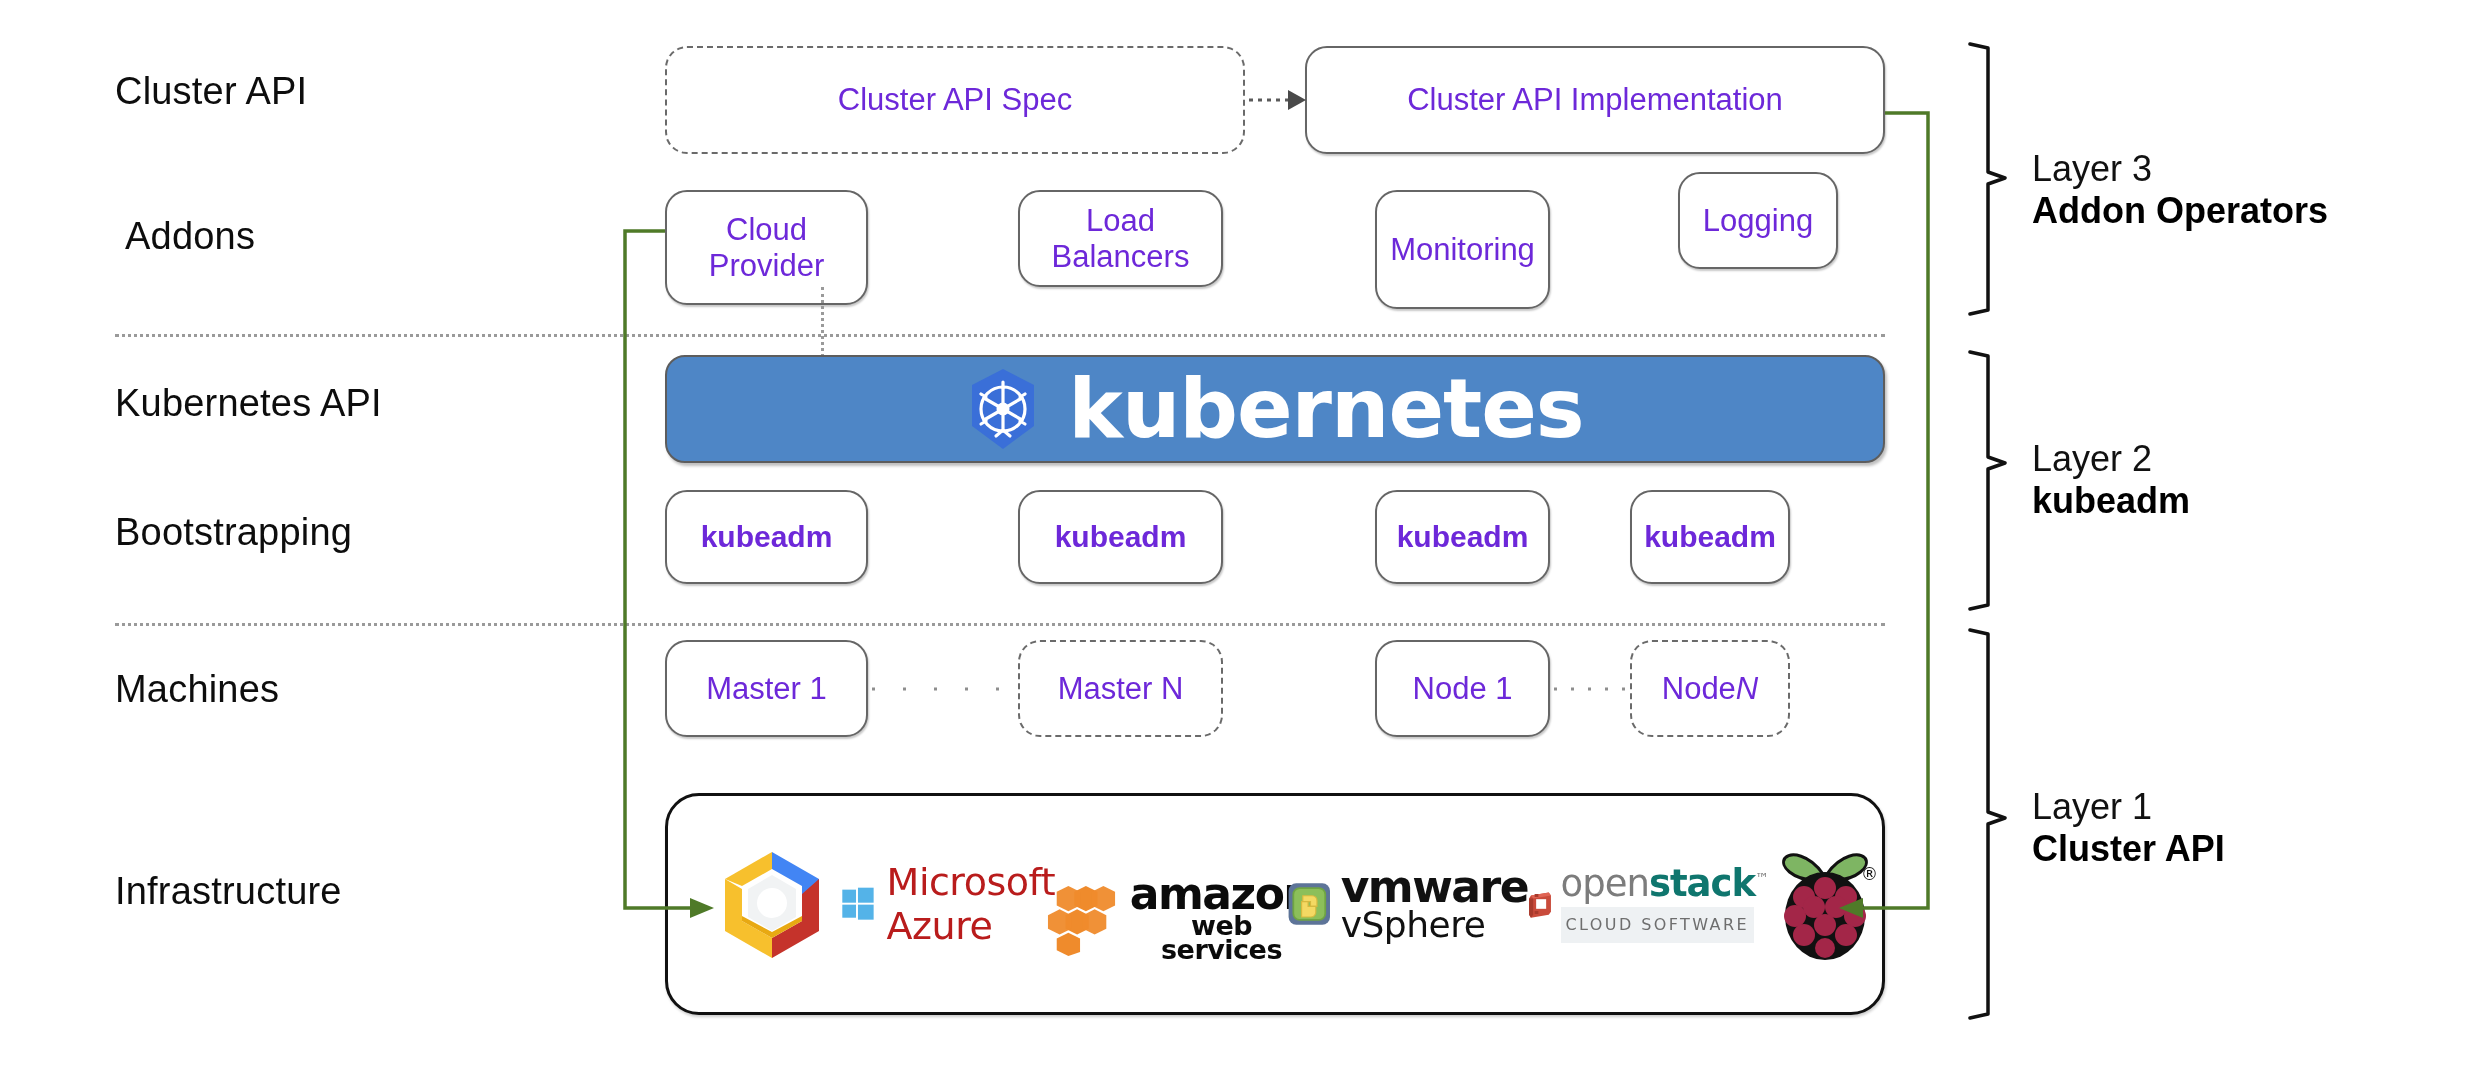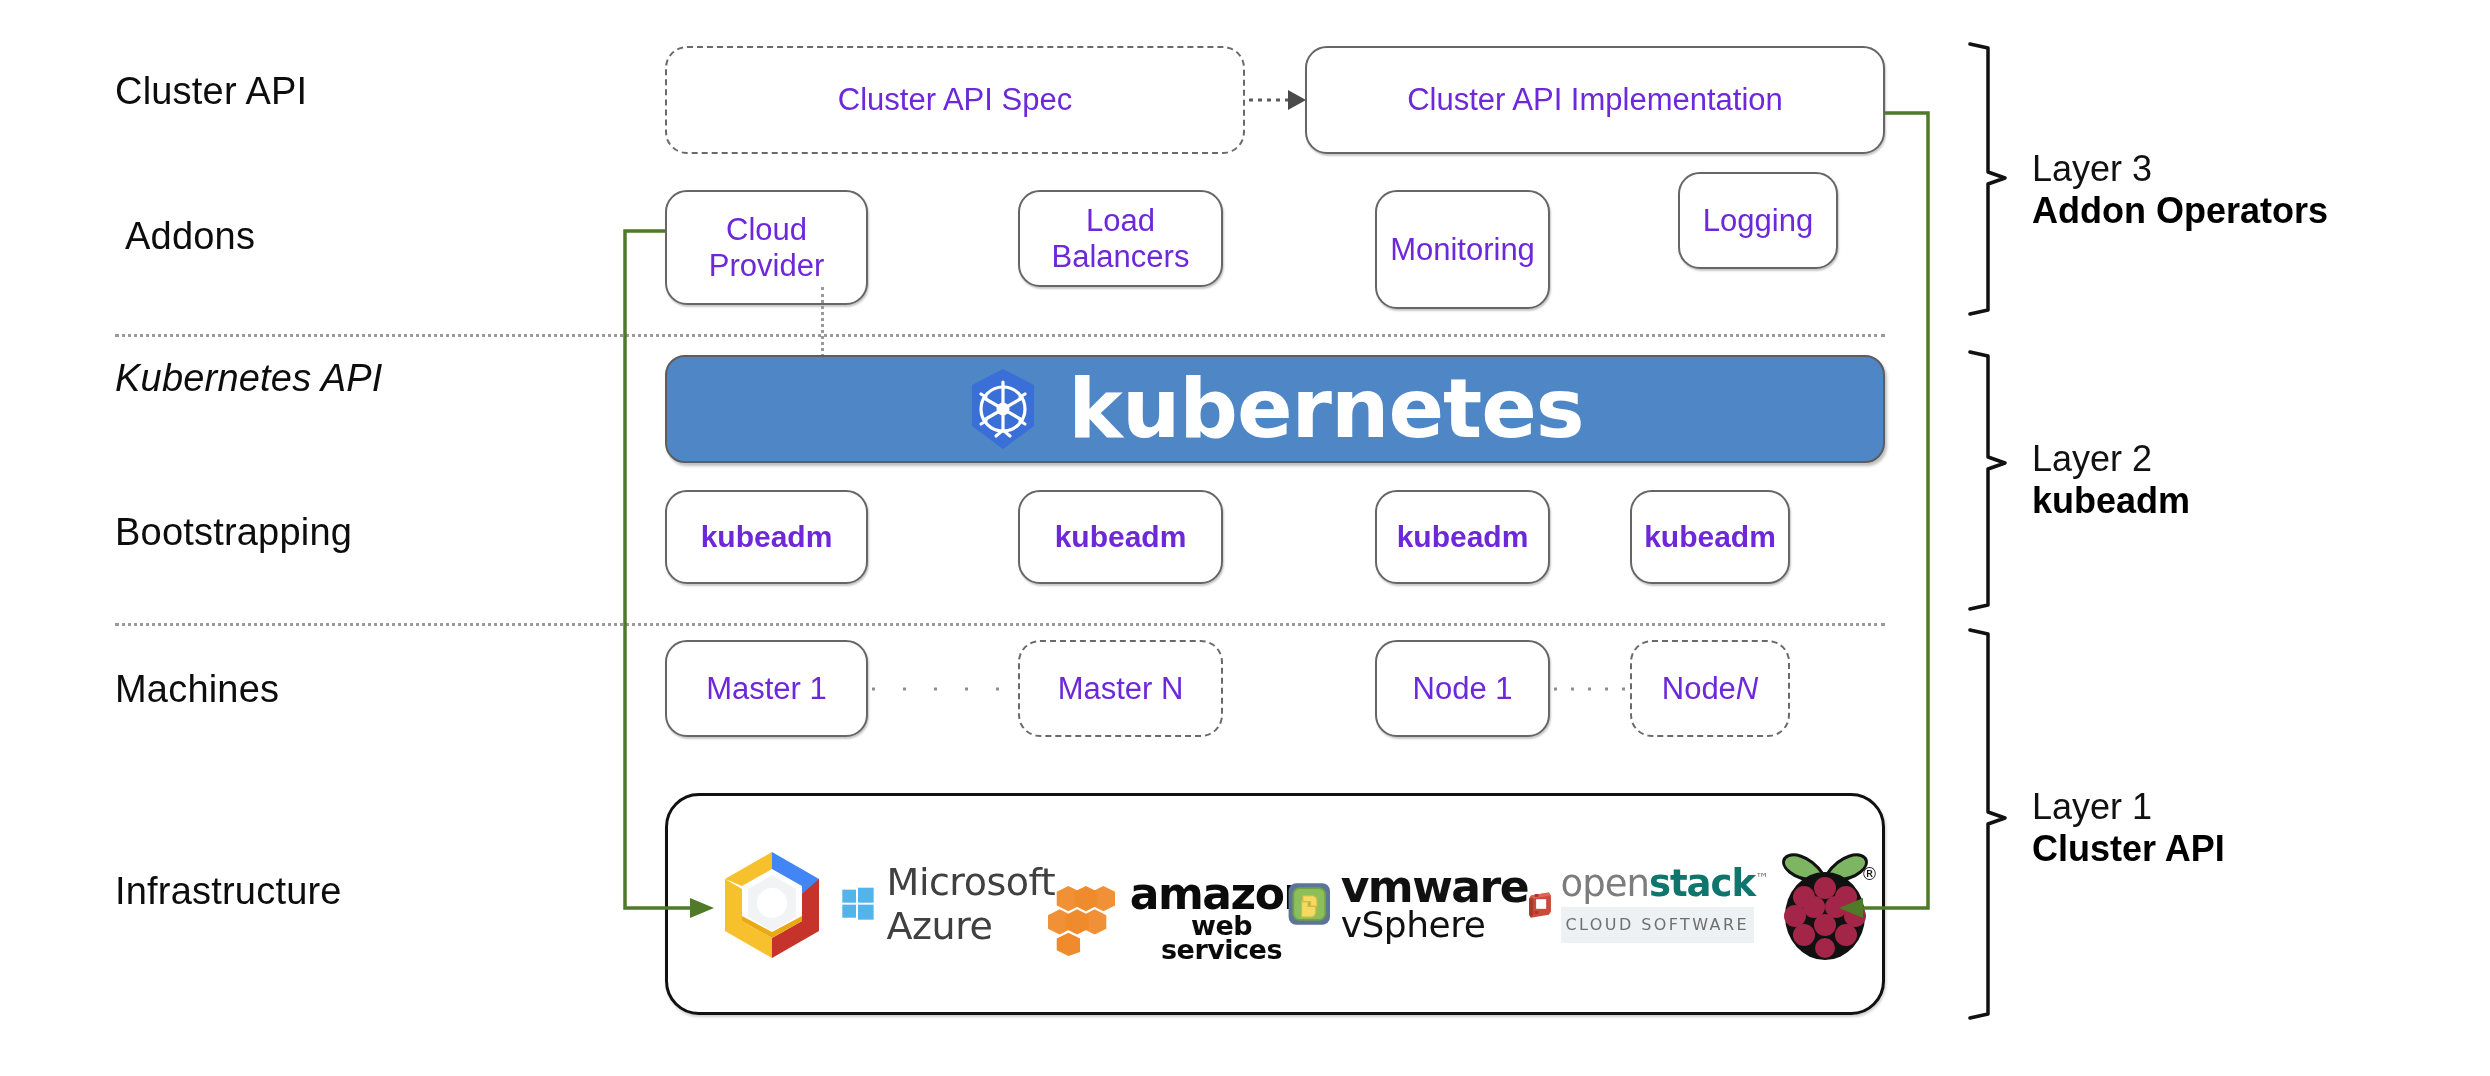--- a/index.html
+++ b/index.html
@@ -101,21 +101,21 @@
 
   
   .layer-label { line-height: 1.18; }
   .layer-label .l1 { font-size: 36px; color: #111; display:block; }
   .layer-label .l2 { font-size: 36px; font-weight: bold; color: #000; display:block; }
 
   svg.overlay { position:absolute; left:0; top:0; pointer-events:none; }
 
   
   .azure-text {
-    color: #404040;
+    color: #b91c1c;
     font-size: 38px;
     letter-spacing: -0.5px;
     font-family: "DejaVu Sans", sans-serif;
   }
   .vmware-text { line-height: 0.95; }
   .vmware-top { font-size: 44px; font-weight: bold; color:#111; letter-spacing:-1.5px; font-family:"DejaVu Sans", sans-serif;}
   .vmware-bot { font-size: 36px; color:#111; letter-spacing:-0.5px; font-family:"DejaVu Sans", sans-serif;}
   .aws-text { line-height: 0.9; text-align:center;}
   .aws-top { font-size: 44px; font-weight:bold; color:#0b0b0b; letter-spacing:-1.5px; font-family:"DejaVu Sans", sans-serif;}
   .aws-bot { font-size: 27px; font-weight:bold; color:#0b0b0b; letter-spacing:-0.5px; font-family:"DejaVu Sans", sans-serif;}
@@ -129,21 +129,21 @@
 </head>
 <body>
 
 <div id="stage">
 
   <div class="abs divider" style="left:115px; top:334px; width:1770px;"></div>
   <div class="abs divider" style="left:115px; top:623px; width:1770px;"></div>
 
   <div class="abs row-label" style="left:115px; top:72px;">Cluster API</div>
   <div class="abs row-label" style="left:125px; top:217px;">Addons</div>
-  <div class="abs row-label" style="left:115px; top:359px;font-style:italic;">Kubernetes API</div>
+  <div class="abs row-label" style="left:115px; top:384px;">Kubernetes API</div>
   <div class="abs row-label" style="left:115px; top:513px;">Bootstrapping</div>
   <div class="abs row-label" style="left:115px; top:670px;">Machines</div>
   <div class="abs row-label" style="left:115px; top:872px;">Infrastructure</div>
 
   <div class="abs node dashed" style="left:665px; top:46px; width:580px; height:108px;">Cluster API Spec</div>
 
   <div class="abs node" style="left:1305px; top:46px; width:580px; height:108px;">Cluster API Implementation</div>
 
   <svg class="overlay" width="2490" height="1076">
     <line x1="1249" y1="100" x2="1290" y2="100" stroke="#5a5a5a" stroke-width="3" stroke-dasharray="4 5"></line>

